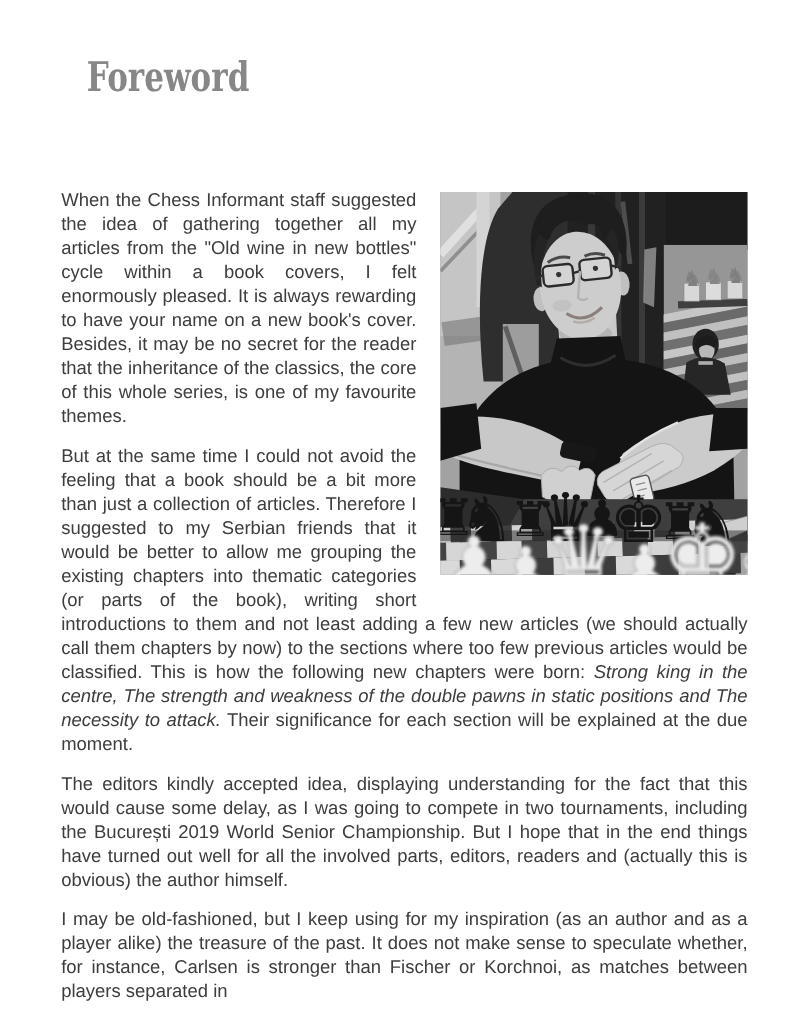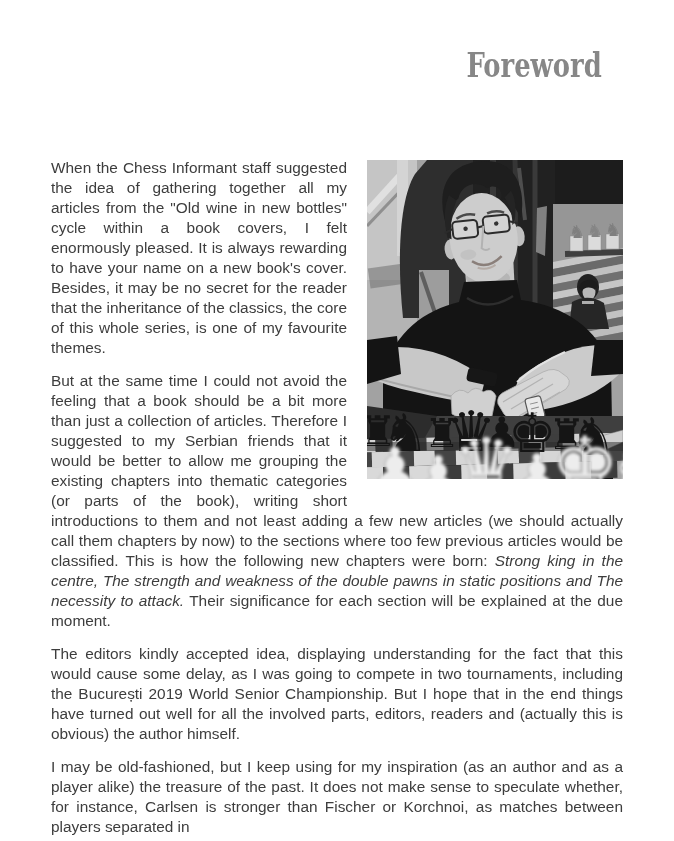--- a/index.html
+++ b/index.html
@@ -7,21 +7,21 @@
     position:relative;
     width:674px;height:841px;
     background:#ffffff;
     box-sizing:border-box;
     padding:46px 51px 0 51px;
     font-family:"Liberation Sans", sans-serif;
     overflow:hidden;
   }
   h1.title{
     margin:0 0 74px 0;
-    text-align:right;
+    text-align:left;
     line-height:38px;
     height:38px;
     font-weight:bold;
   }
   h1.title .title-text{
     display:inline-block;
     font-family:"DejaVu Serif", serif;
     font-weight:700;
     font-size:34px;
     color:#878787;

